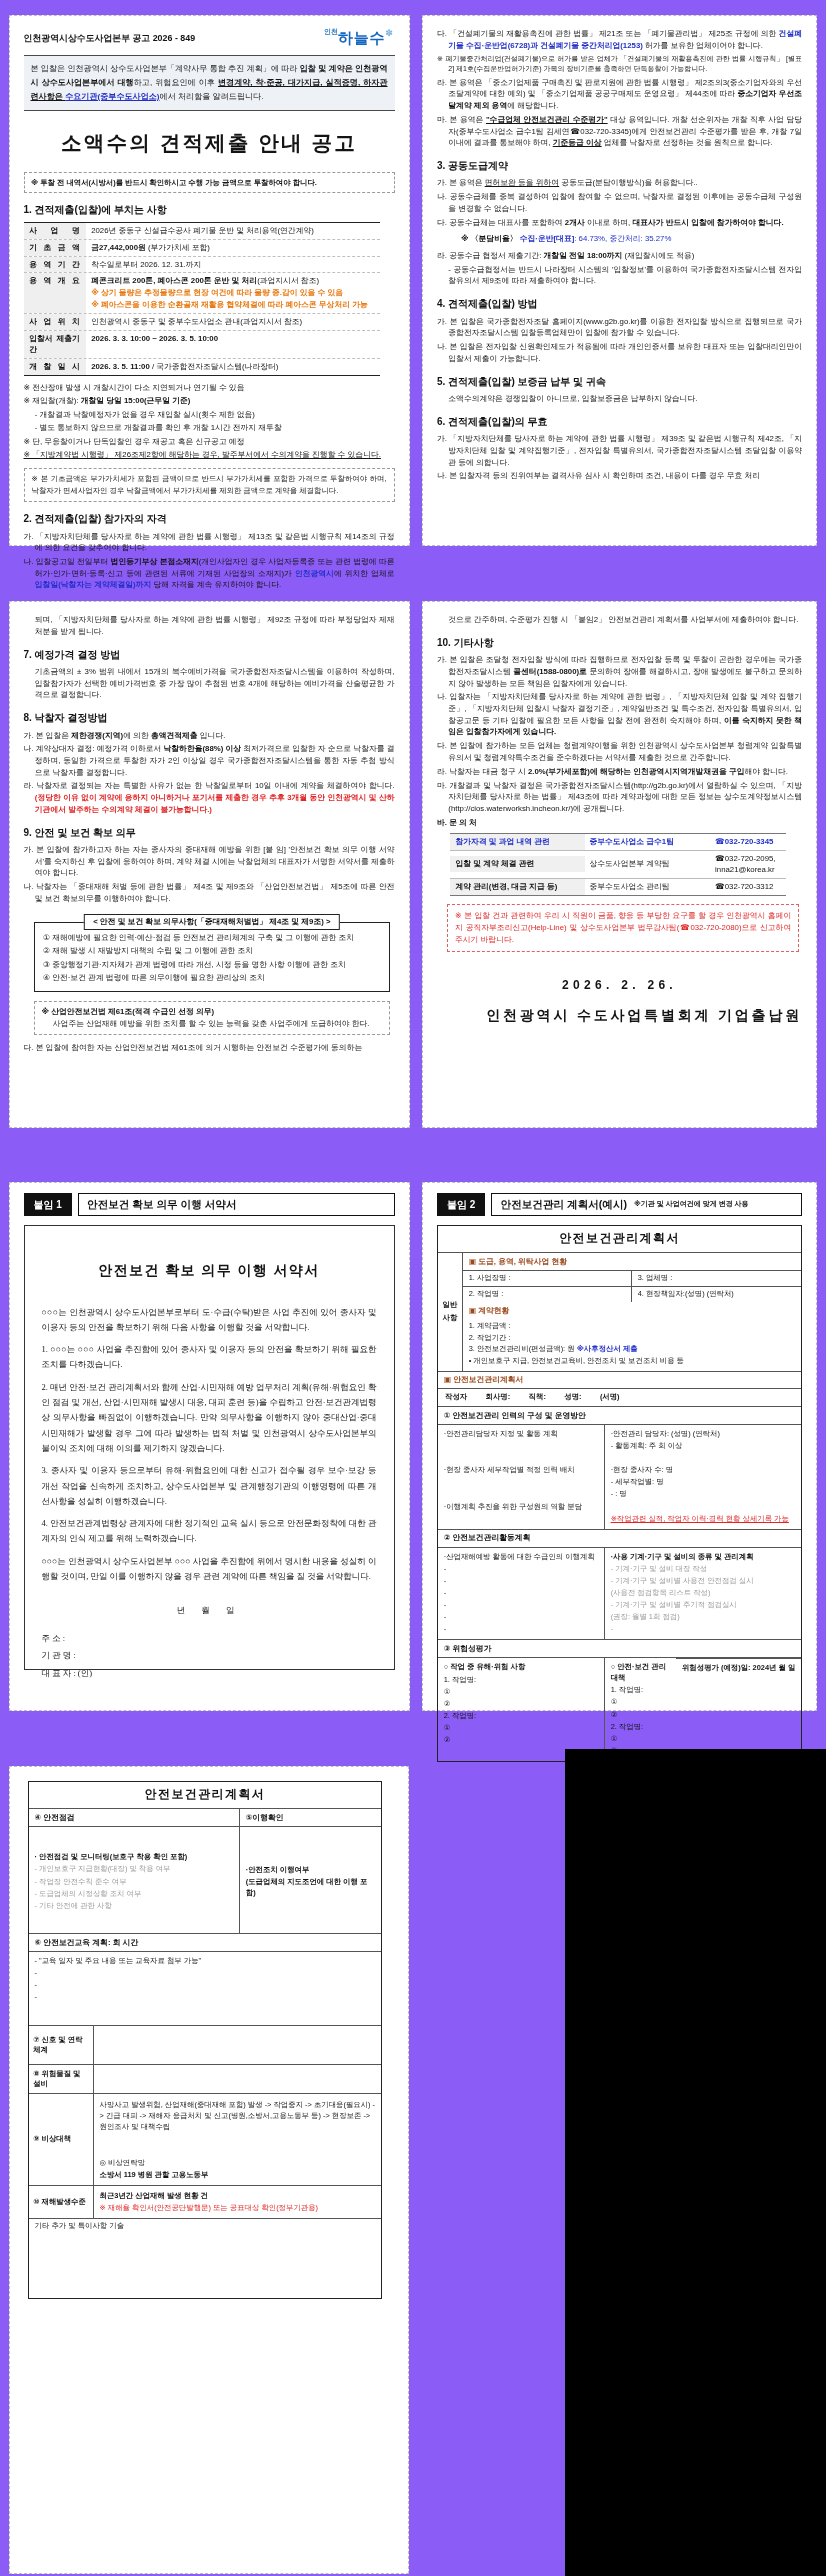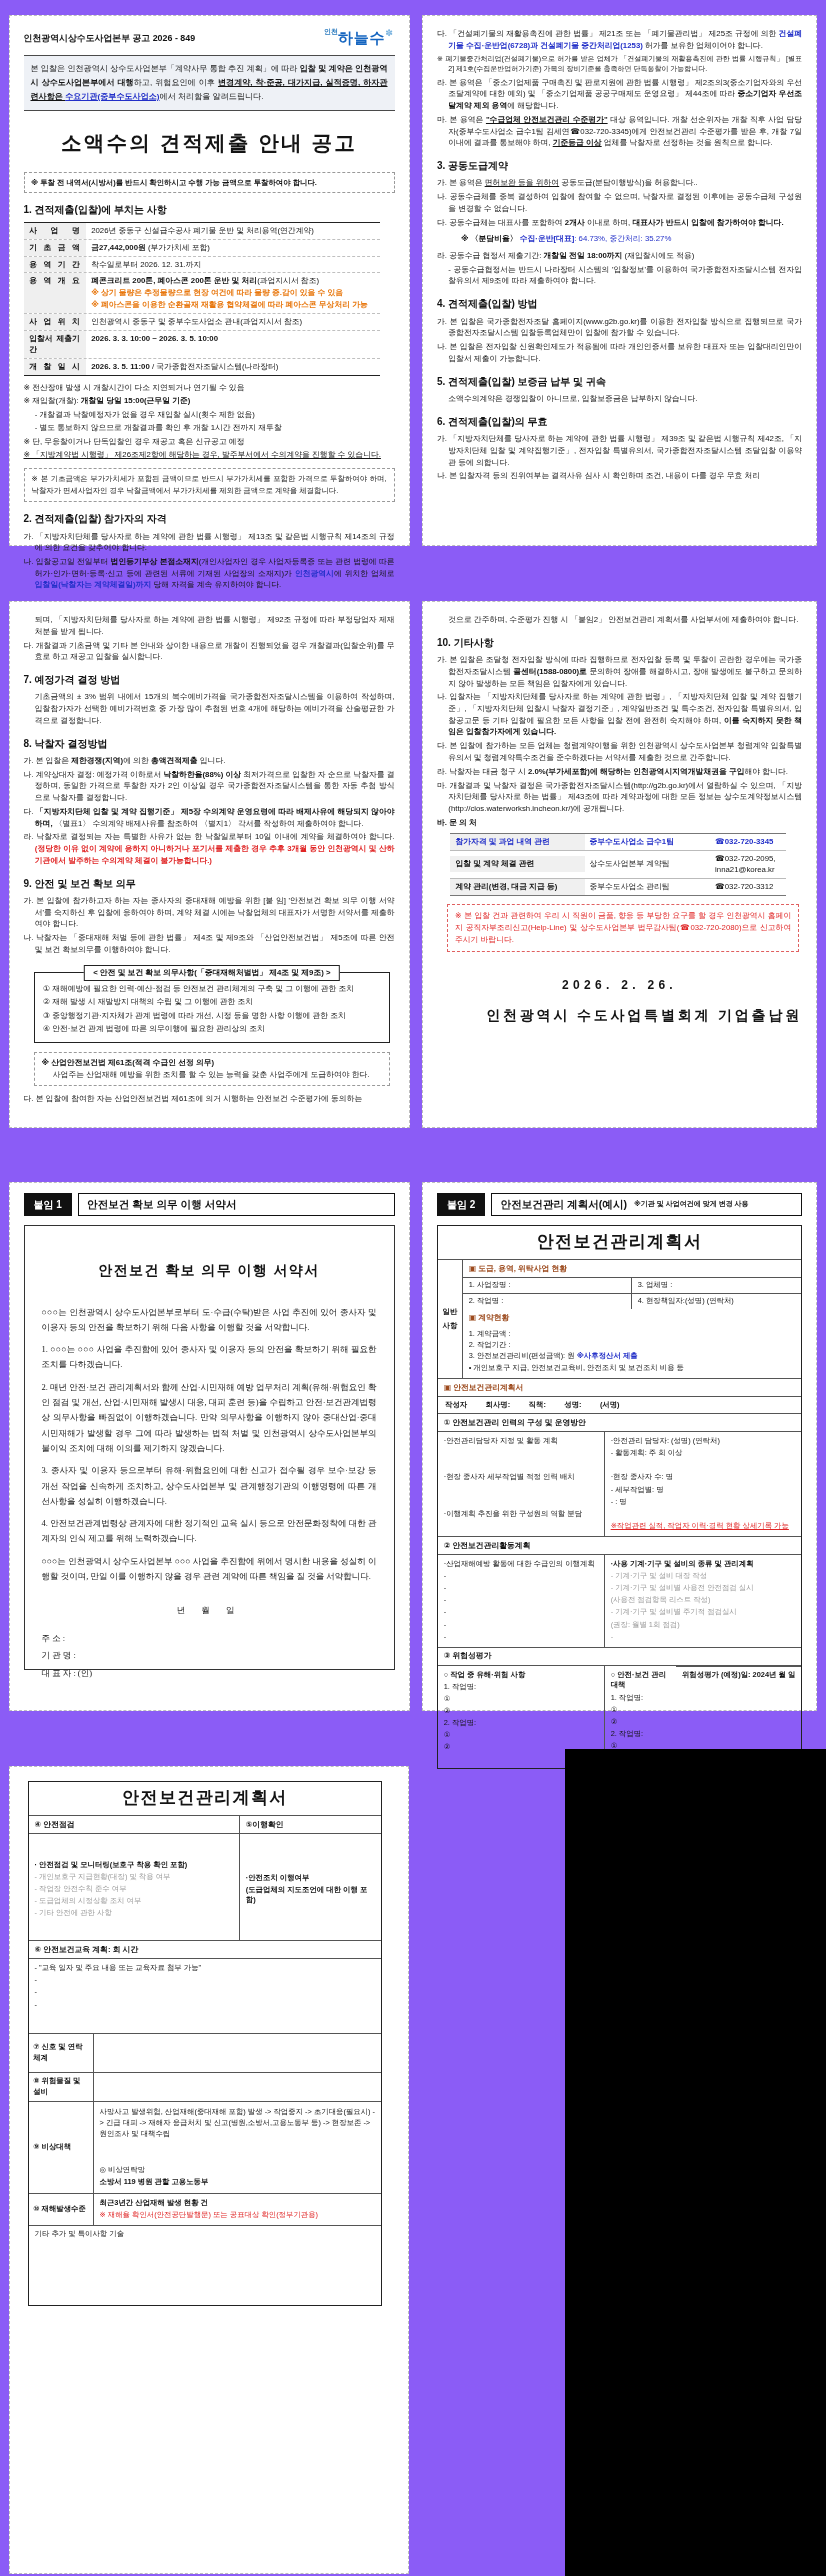--- a/index.html
+++ b/index.html
@@ -66,21 +66,21 @@
   .oath{border:1.1px solid #333;padding:14px 17px;height:445px;box-sizing:border-box;position:relative;
         font-family:"Liberation Serif","DejaVu Serif",serif;font-size:8.5px;line-height:1.8;}
   .oath-title{text-align:center;font-size:14px;font-weight:800;letter-spacing:1.4px;margin:18.4px 0 21px;
               font-family:"Liberation Sans",sans-serif;}
   .oath p{margin:7px 0;text-align:justify;}
   .oath .dt{text-align:center;letter-spacing:7px;margin:18.4px 0 12.8px;}
   .fields div{margin:2.1px 0;}
   
   .t6,.t7{border:1.1px solid #222;box-sizing:border-box;font-size:7.4px;line-height:1.45;}
   .t6{width:100%;}
-  .t6-title,.t7-title{text-align:center;font-size:17px;font-weight:800;letter-spacing:1.4px;padding:4.3px 0;}
+  .t6-title,.t7-title{text-align:center;font-size:12px;font-weight:800;letter-spacing:1.4px;padding:4.3px 0;}
   .bt{border-top:0.7px solid #555;}
   .t6-general{display:flex;}
   .t6-side{flex:0 0 24px;border-right:0.7px solid #555;display:flex;flex-direction:column;justify-content:center;
            align-items:center;font-weight:700;gap:3px;border-top:0.7px solid #555;}
   .t6-gmain{flex:1;}
   .t6-hdr{padding:2.8px 5.7px;font-size:7.8px;}
   .t6-grid{display:grid;grid-template-columns:1fr 1fr;border-top:0.7px solid #555;}
   .t6-grid div{padding:2.1px 5.7px;border-bottom:0.7px solid #555;}
   .t6-grid div:nth-child(odd){border-right:0.7px solid #555;}
   .t6-grid div:nth-child(3),.t6-grid div:nth-child(4){border-bottom:none;}
@@ -197,27 +197,25 @@
         <div class="ln p ind">소액수의계약은 경쟁입찰이 아니므로, 입찰보증금은 납부하지 않습니다.</div>
         <div class="ln h">6. 견적제출(입찰)의 무효</div>
         <div class="ln p">가. 「지방자치단체를 당사자로 하는 계약에 관한 법률 시행령」 제39조 및 같은법 시행규칙 제42조, 「지방자치단체 입찰 및 계약집행기준」, 전자입찰 특별유의서, 국가종합전자조달시스템 조달입찰 이용약관 등에 의합니다.</div>
         <div class="ln p">나. 본 입찰자격 등의 진위여부는 결격사유 심사 시 확인하며 조건, 내용이 다를 경우 무효 처리</div>
       </div>
   </section>
 
   <section class="page pad" style="left:8.5px;top:601px;width:401px;height:527px;">
     <div>
         <div class="ln p ind">되며, 「지방자치단체를 당사자로 하는 계약에 관한 법률 시행령」 제92조 규정에 따라 부정당업자 제재 처분을 받게 됩니다.</div>
-        <div class="ln p">다. 개찰결과 기초금액 및 기타 본 안내와 상이한 내용으로 개찰이 진행되었을 경우 개찰결과(입찰순위)를 무효로 하고 재공고 입찰을 실시합니다.</div>
         <div class="ln h">7. 예정가격 결정 방법</div>
         <div class="ln p ind">기초금액의 ± 3% 범위 내에서 15개의 복수예비가격을 국가종합전자조달시스템을 이용하여 작성하며, 입찰참가자가 선택한 예비가격번호 중 가장 많이 추첨된 번호 4개에 해당하는 예비가격을 산술평균한 가격으로 결정합니다.</div>
         <div class="ln h">8. 낙찰자 결정방법</div>
         <div class="ln p"><span>가. 본 입찰은 </span><span class="bold">제한경쟁(지역)</span><span>에 의한 </span><span class="bold">총액견적제출</span><span> 입니다.</span></div>
         <div class="ln p"><span>나. 계약상대자 결정: 예정가격 이하로서 </span><span class="bold">낙찰하한율(88%) 이상</span><span> 최저가격으로 입찰한 자 순으로 낙찰자를 결정하며, 동일한 가격으로 투찰한 자가 2인 이상일 경우 국가종합전자조달시스템을 통한 자동 추첨 방식으로 낙찰자를 결정합니다.</span></div>
-        <div class="ln p"><span>다. </span><span class="bold">「지방자치단체 입찰 및 계약 집행기준」 제5장 수의계약 운영요령에 따라 배제사유에 해당되지 않아야 하며,</span><span> 〈별표1〉 수의계약 배제사유를 참조하여 〈별지1〉 각서를 작성하여 제출하여야 합니다.</span></div>
         <div class="ln p"><span>라. 낙찰자로 결정되는 자는 특별한 사유가 없는 한 낙찰일로부터 10일 이내에 계약을 체결하여야 합니다. </span><span class="red bold">(정당한 이유 없이 계약에 응하지 아니하거나 포기서를 제출한 경우 추후 3개월 동안 인천광역시 및 산하기관에서 발주하는 수의계약 체결이 불가능합니다.)</span></div>
         <div class="ln h">9. 안전 및 보건 확보 의무</div>
         <div class="ln p">가. 본 입찰에 참가하고자 하는 자는 종사자의 중대재해 예방을 위한 [붙 임] '안전보건 확보 의무 이행 서약서'를 숙지하신 후 입찰에 응하여야 하며, 계약 체결 시에는 낙찰업체의 대표자가 서명한 서약서를 제출하여야 합니다.</div>
         <div class="ln p">나. 낙찰자는 「중대재해 처벌 등에 관한 법률」 제4조 및 제9조와 「산업안전보건법」 제5조에 따른 안전 및 보건 확보의무를 이행하여야 합니다.</div>
       </div>
     <div class="dutybox">
       <div class="dutytitle">&lt; 안전 및 보건 확보 의무사항(「중대재해처벌법」 제4조 및 제9조) &gt;</div>
       <div>
           <div class="ln">① 재해예방에 필요한 인력·예산·점검 등 안전보건 관리체계의 구축 및 그 이행에 관한 조치</div>
           <div class="ln">② 재해 발생 시 재발방지 대책의 수립 및 그 이행에 관한 조치</div>

